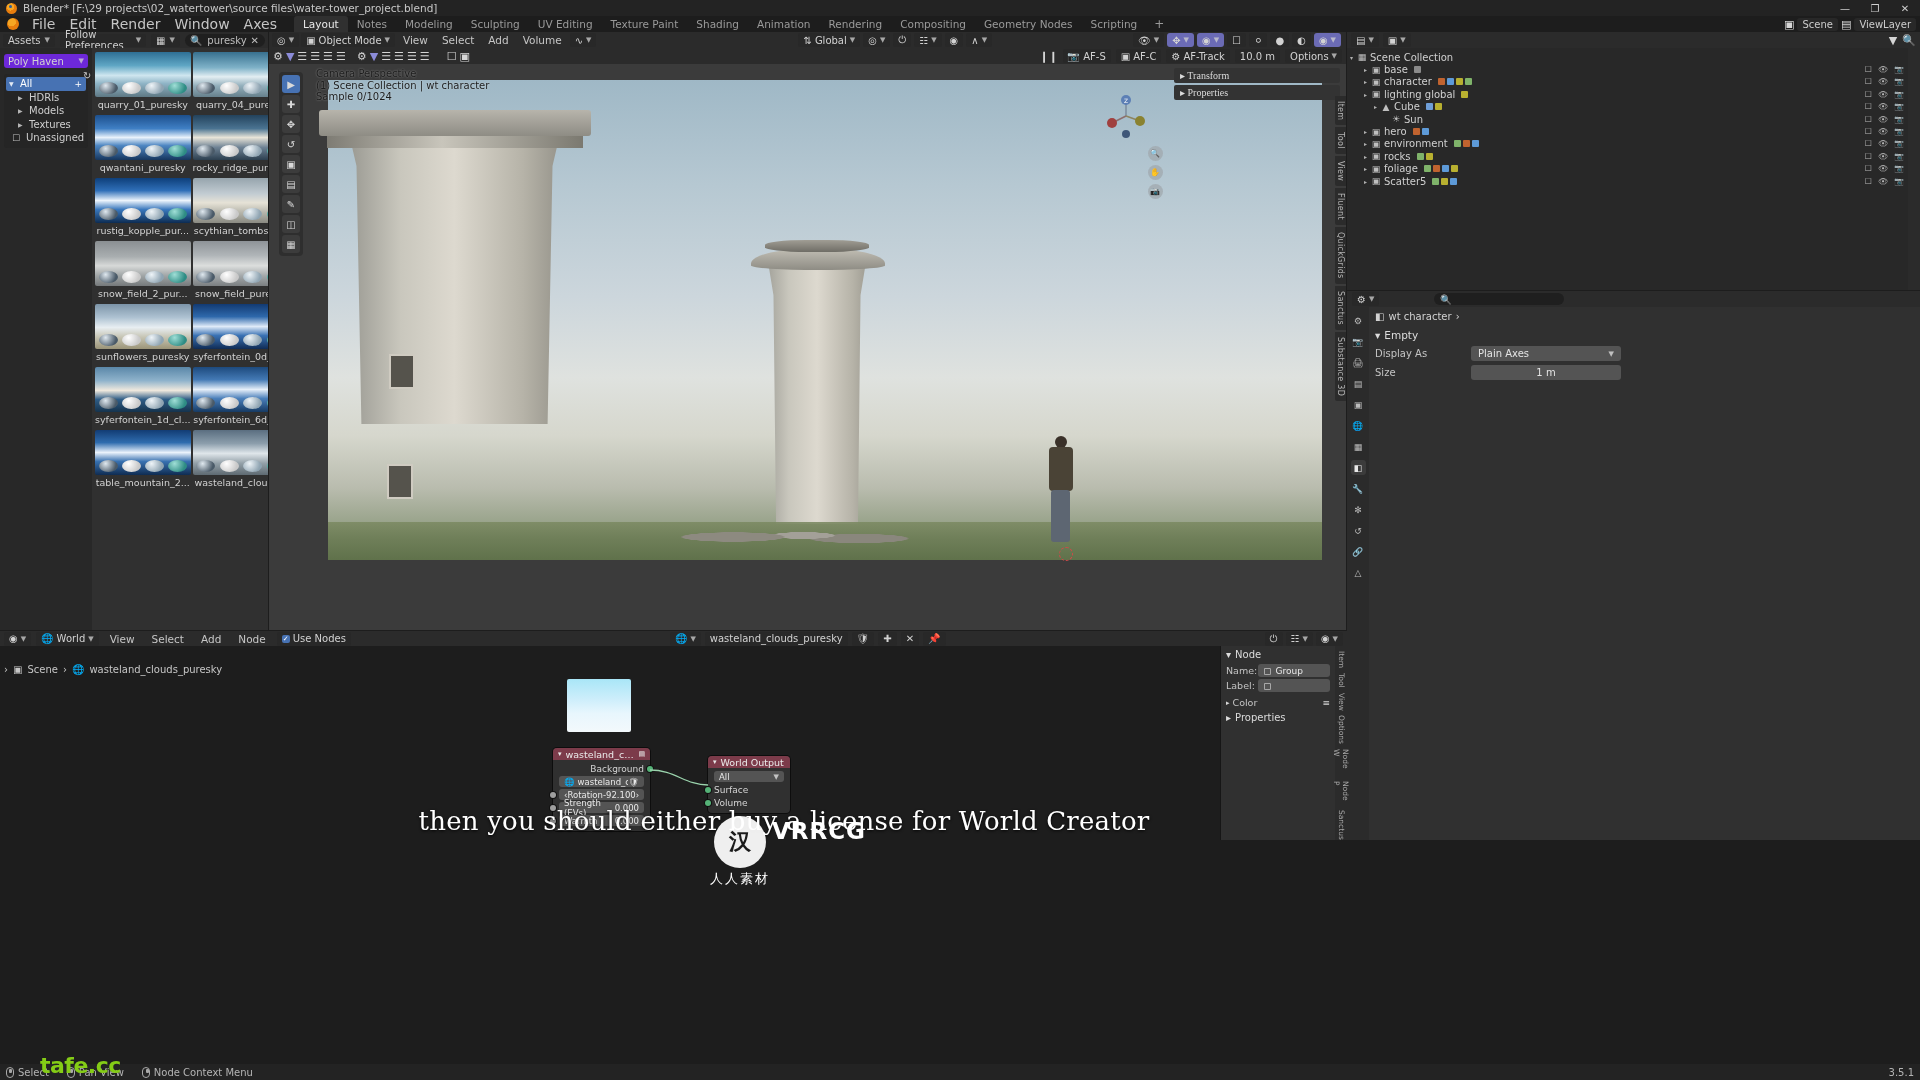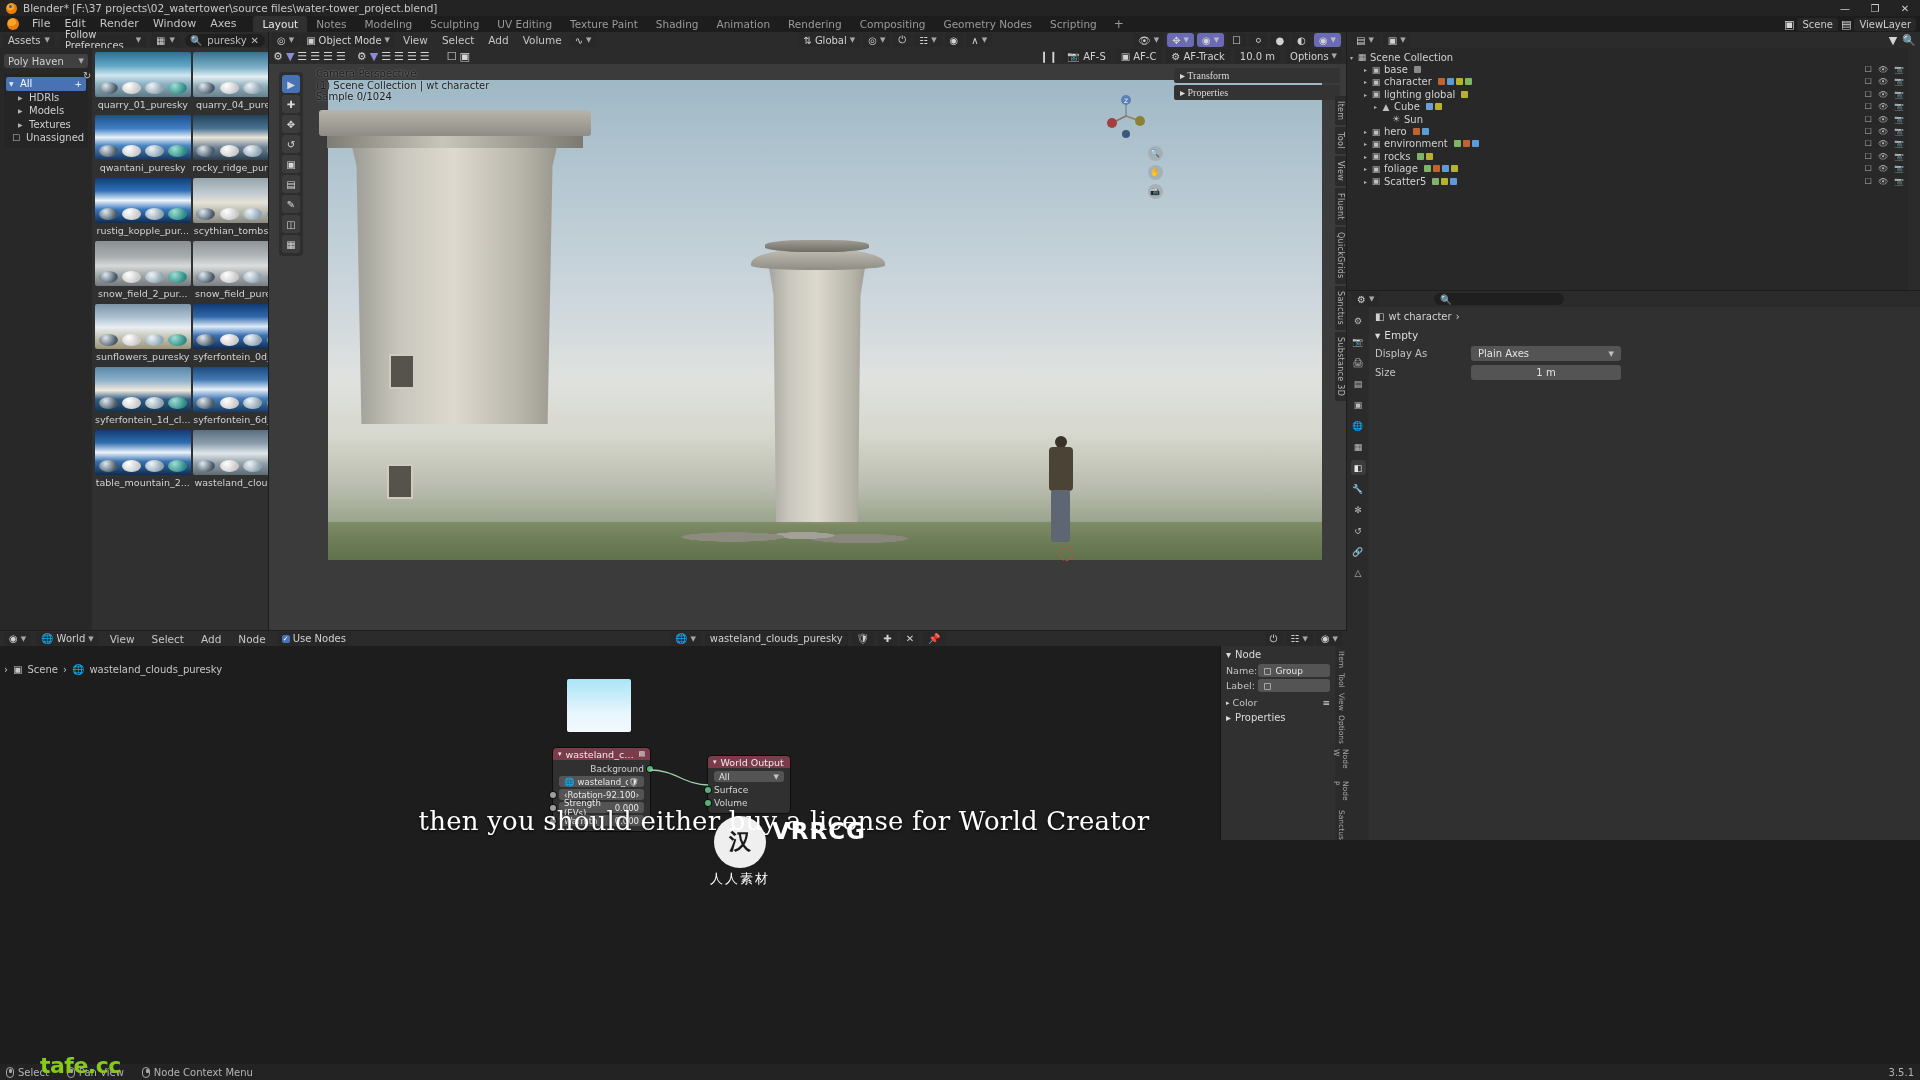--- a/index.html
+++ b/index.html
@@ -26,21 +26,21 @@
   .win-btn { width:30px; height:16px; display:flex; align-items:center; justify-content:center;
     color:#cfcfcf; font-size:10px; }
 
   
   .topbar {
     position:absolute; left:0; top:16px; width:1920px; height:16px;
     background:#1d1d1d; display:flex; align-items:center;
   }
   .topbar .blogo2 { width:12px;height:12px;margin:0 6px 0 7px;border-radius:50%;
     background:radial-gradient(circle at 40% 35%, #f6a623 0 38%, #e87d0d 39% 100%); flex:none;}
-  .menu-item { padding:0 7px; height:16px; line-height:16px; font-size:11px; color:#c5c5c5; cursor:default; }
+  .menu-item { padding:0 7px; height:16px; line-height:16px; font-size:14px; color:#c5c5c5; cursor:default; }
   .ws-tabs { display:flex; align-items:center; margin-left:10px; height:16px; }
   .ws-tab { padding:0 9px; height:16px; line-height:16px; font-size:10.5px; color:#9a9a9a; }
   .ws-tab.active { background:#303030; color:#e8e8e8; border-radius:3px 3px 0 0; }
   .ws-tab.plus { color:#9a9a9a; padding:0 8px; font-size:12px; }
   .topbar-right { position:absolute; right:0; top:0; height:16px; display:flex; align-items:center; gap:3px; padding-right:4px;}
   .scene-field { display:flex;align-items:center;background:#282828;border-radius:3px;height:13px;padding:0 5px;font-size:10px;color:#cdcdcd;gap:4px;}
 
   
   .area { position:absolute; background:#303030; }
   .hdr-btn { display:flex; align-items:center; gap:3px; padding:1px 5px; height:14px;
@@ -48,21 +48,21 @@
   .hdr-txt { padding:0 6px; color:#c6c6c6; font-size:10.5px; }
   .chev { font-size:7px; opacity:.75; }
 
   
   #asset-browser { left:0; top:32px; width:268px; height:598px; background:#303030; }
   .ab-header { height:16px; background:#2b2b2b; display:flex; align-items:center; gap:5px; padding:0 3px; }
   .ab-drop { display:flex;align-items:center;gap:4px;background:#282828;border-radius:3px;height:13px;padding:0 5px;font-size:10px;color:#cfcfcf;}
   .ab-search { display:flex;align-items:center;gap:4px;background:#1f1f1f;border-radius:8px;height:13px;padding:0 6px;font-size:10px;color:#bdbdbd;flex:1;max-width:90px;}
   .ab-body { position:absolute; left:0; top:16px; right:0; bottom:0; display:flex; }
   .ab-nav { width:92px; background:#282828; padding:6px 4px; }
-  .ab-lib { display:flex;align-items:center;justify-content:space-between;background:#404040;border-radius:3px;height:14px;padding:0 4px;font-size:10px;color:#d2d2d2;margin-bottom:6px;}
+  .ab-lib { display:flex;align-items:center;justify-content:space-between;background:#6d28d9;border-radius:3px;height:14px;padding:0 4px;font-size:10px;color:#d2d2d2;margin-bottom:6px;}
   .ab-tree { background:#252525; border-radius:3px; padding:3px 0; }
   .tree-row { display:flex; align-items:center; gap:4px; height:13.5px; padding-left:5px; font-size:10px; color:#cfcfcf;}
   .tree-row.sel { background:#4772b3; color:#fff; border-radius:2px; margin:0 2px; padding-left:3px;}
   .tree-row .tri { font-size:6px; opacity:.85; width:7px; }
   .ab-grid { flex:1; background:#303030; padding:4px 3px; display:grid;
     grid-template-columns:1fr 1fr; gap:1px 2px; align-content:start; overflow:hidden;}
   .ab-cell { }
   .thumb { width:100%; height:45px; border-radius:2px; position:relative; overflow:hidden; }
   .thumb .balls { position:absolute; left:4%; bottom:3px; width:92%; height:13px; display:flex; gap:5%; align-items:flex-end;}
   .thumb .balls i { flex:1; height:12px; border-radius:50%; display:block; }
@@ -188,21 +188,21 @@
   
   .person { position:absolute; }
 </style>
 </head>
 <body>
 
 <div class="app">
 
   <div class="titlebar">
     <span class="blogo"></span>
-    <span>Blender* [F:\37 projects\02_watertower\source files\water-tower_project.blend]</span>
+    <span>Blender* [F:\29 projects\02_watertower\source files\water-tower_project.blend]</span>
     <div class="win-btns">
       <div class="win-btn">—</div>
       <div class="win-btn">❐</div>
       <div class="win-btn close">✕</div>
     </div>
   </div>
 
   <div class="topbar">
     <span class="blogo2"></span>
     <div class="menu-item">File</div>

